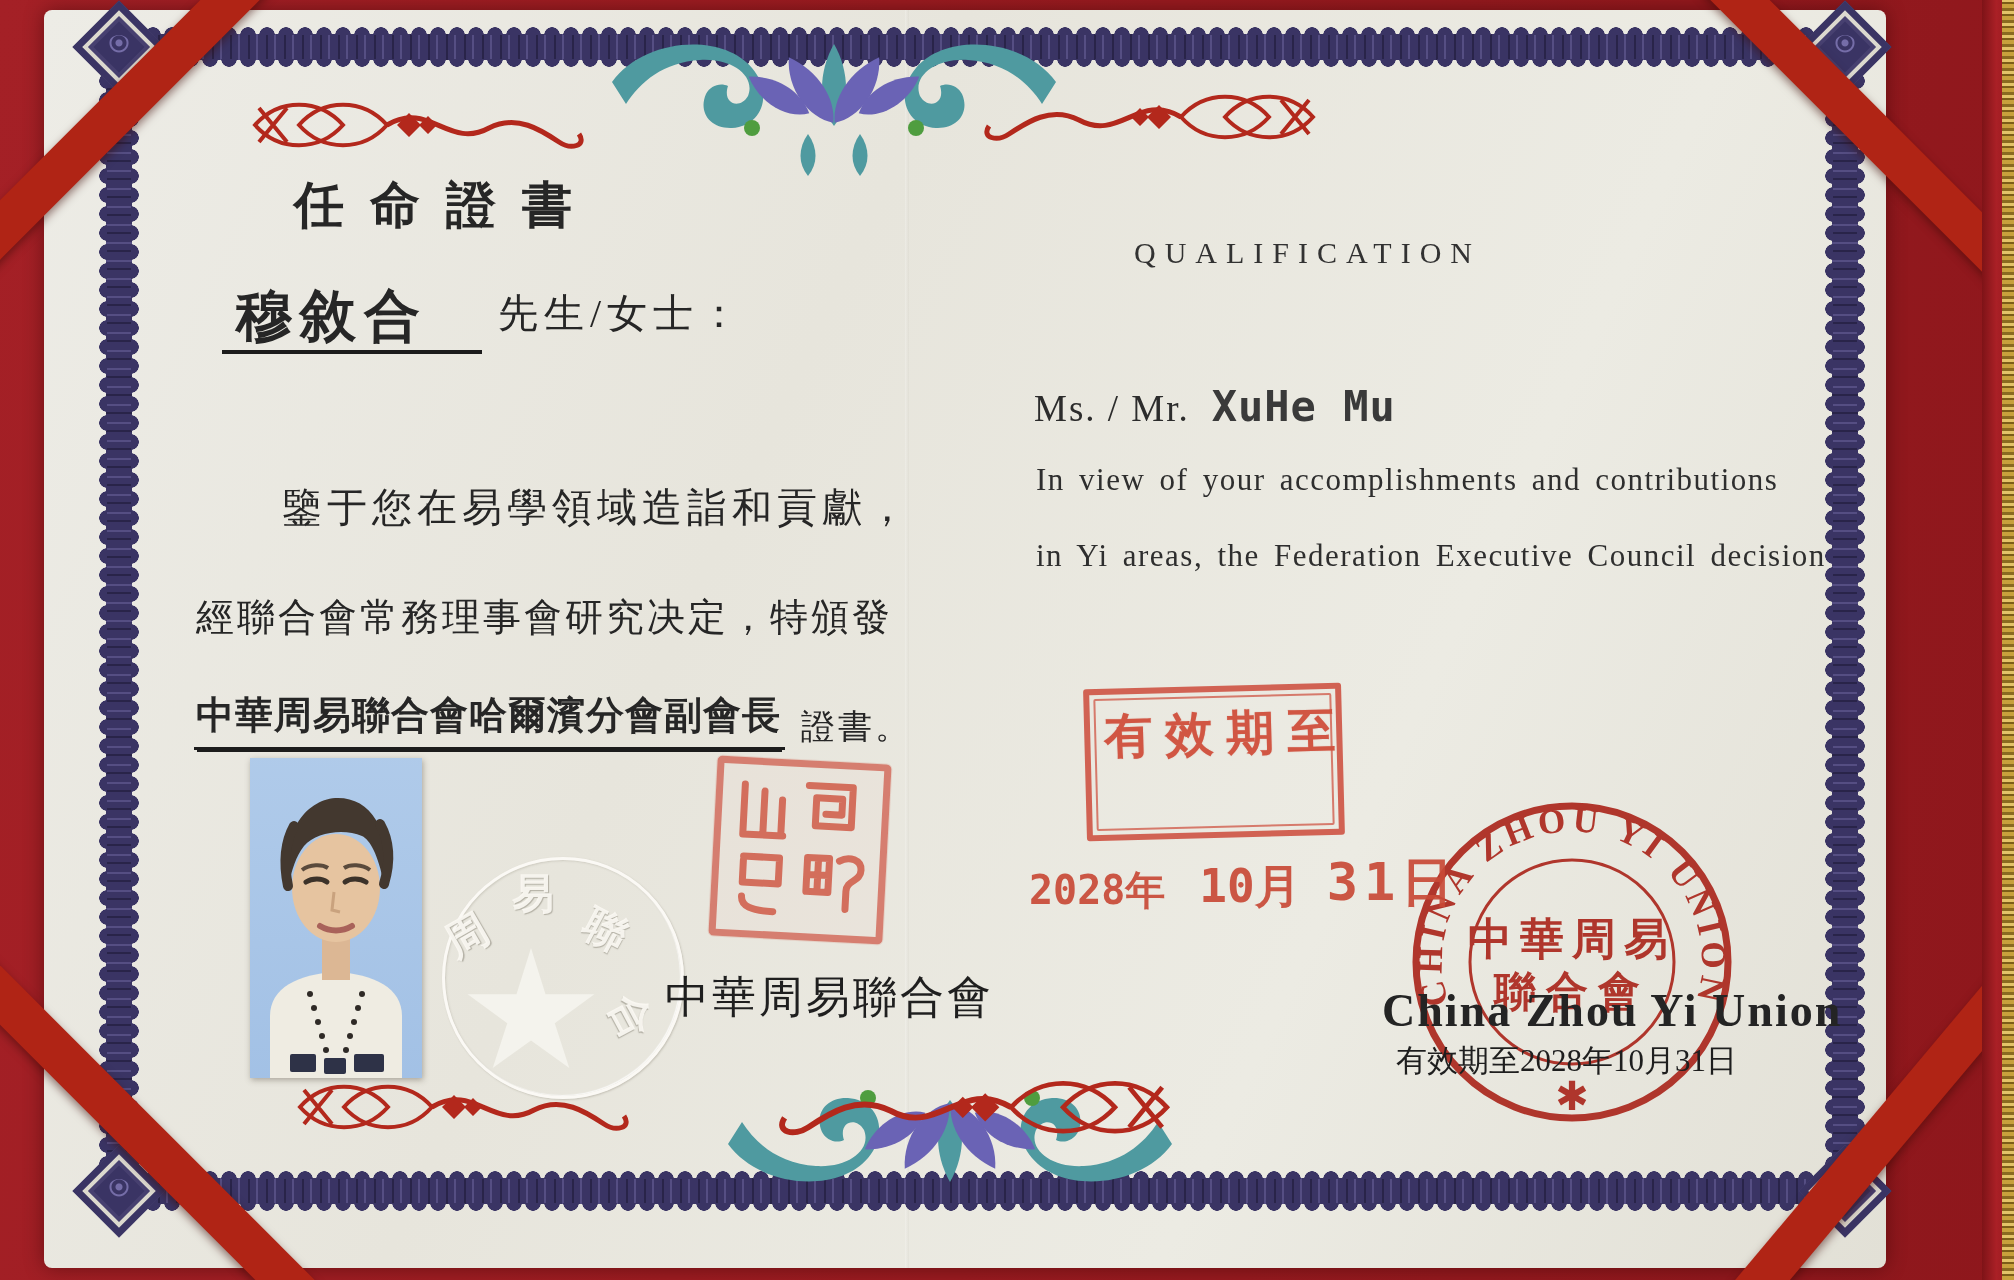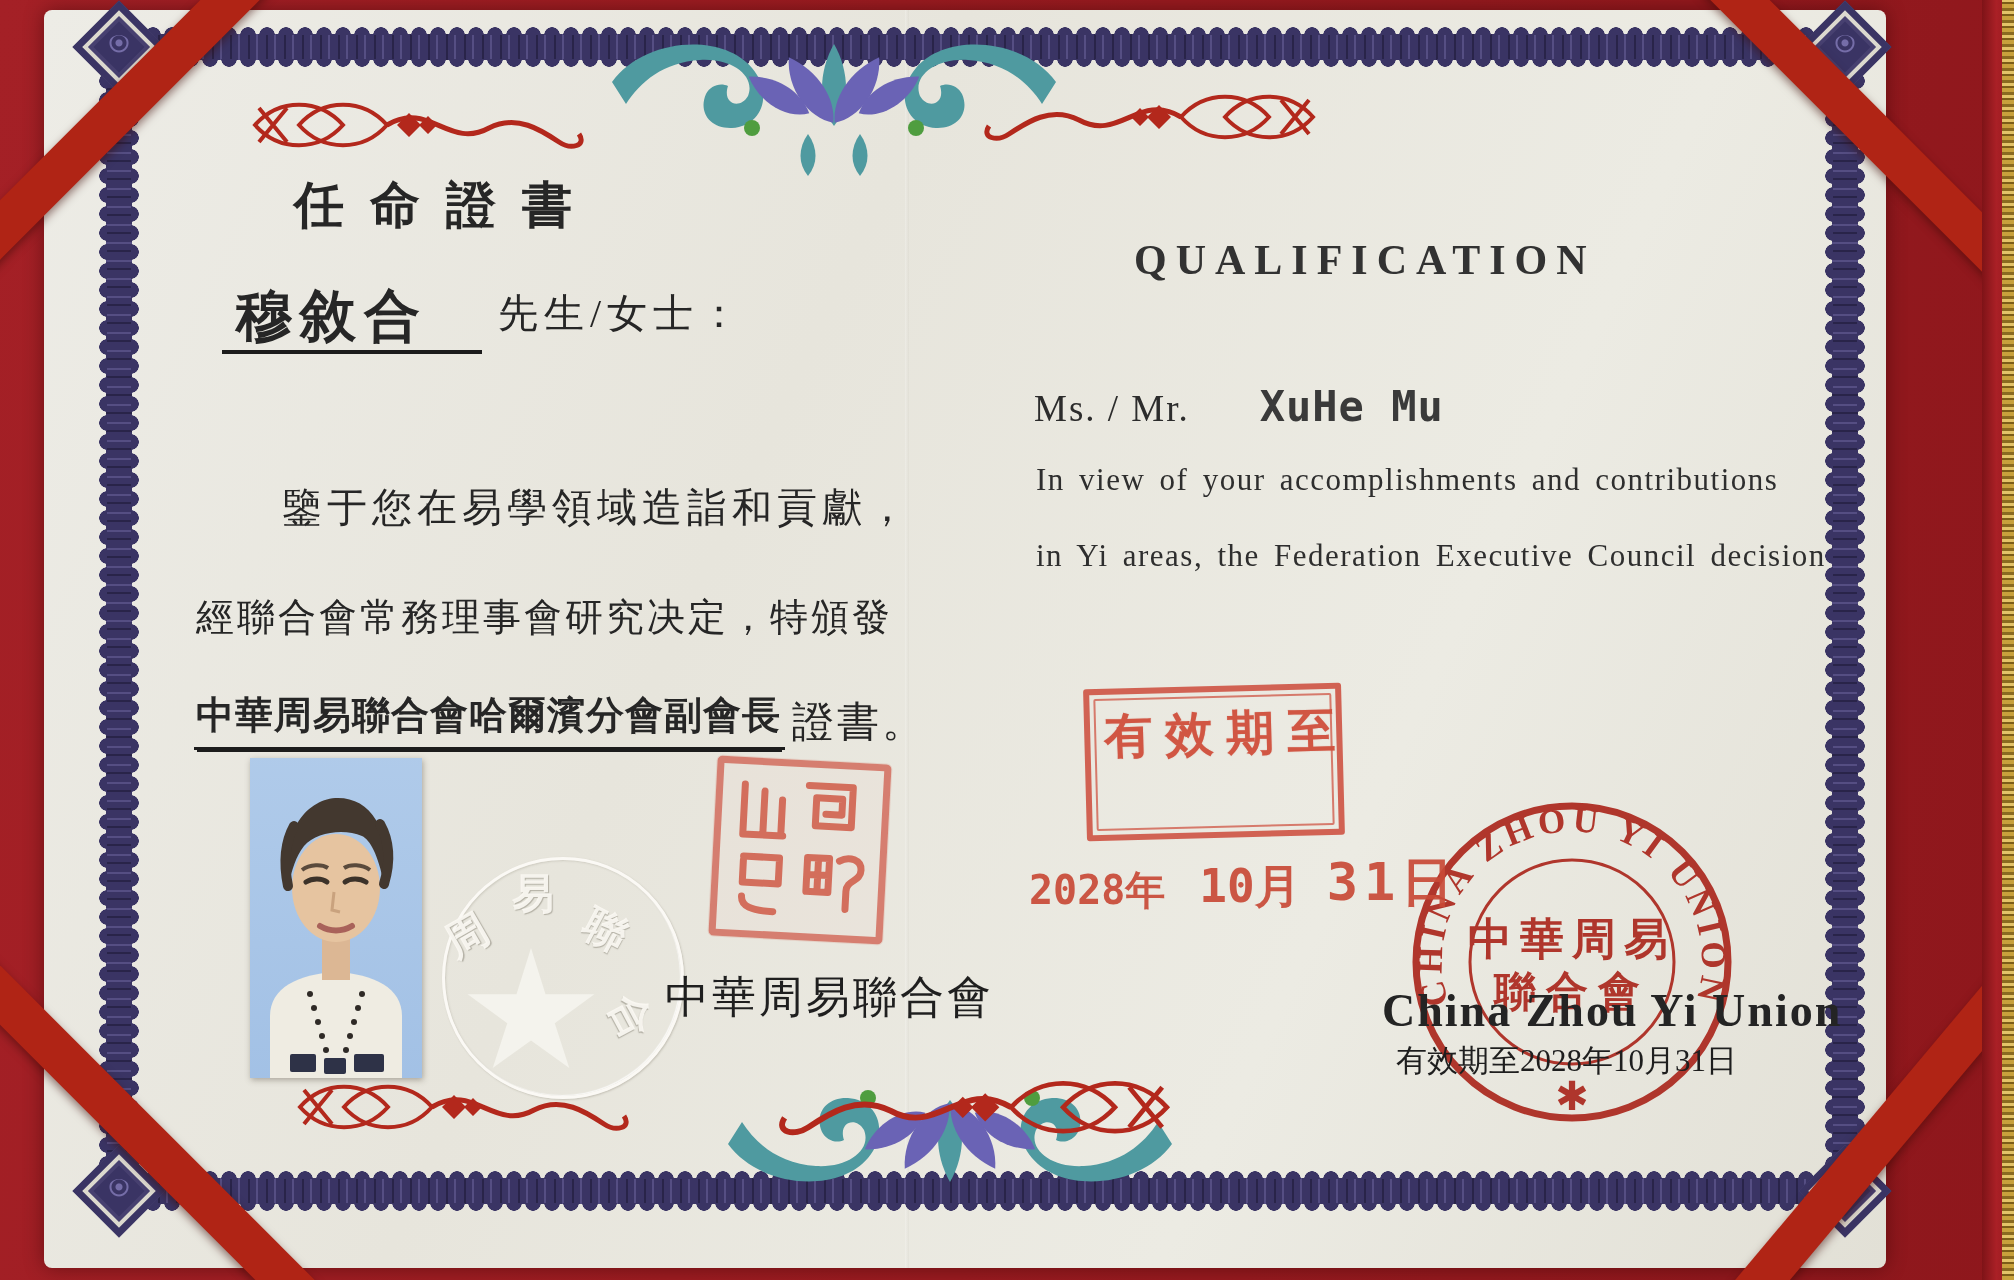--- a/index.html
+++ b/index.html
@@ -66,21 +66,21 @@
   .title-cn{position:absolute;left:250px;top:162px;z-index:5;font-size:50px;font-weight:bold;letter-spacing:26px;}
   .name-row{position:absolute;left:178px;top:276px;z-index:5;display:flex;align-items:flex-start;}
   .name-underline{border-bottom:4px solid #1c1c1c;padding:0 10px 2px 14px;min-width:236px;}
   .name-cn{font-size:56px;font-weight:bold;letter-spacing:8px;line-height:1.1;}
   .salutation-cn{font-size:40px;letter-spacing:6px;margin-left:16px;padding-bottom:4px;}
   .body1-cn{position:absolute;left:238px;top:470px;z-index:5;font-size:40px;letter-spacing:5px;}
   .body2-cn{position:absolute;left:152px;top:582px;z-index:5;font-size:38px;letter-spacing:3px;}
   .award-row{position:absolute;left:150px;top:680px;z-index:5;display:flex;align-items:flex-end;}
   .award-cn{font-family:"Liberation Sans","DejaVu Sans",sans-serif;font-weight:bold;font-size:38px;letter-spacing:1px;
     border-bottom:3px solid #1c1c1c;box-shadow:0 5px 0 -3px #1c1c1c;padding:0 4px 6px 2px;}
-  .suffix-cn{font-size:42px;letter-spacing:3px;margin-left:7px;}
+  .suffix-cn{font-size:34px;letter-spacing:3px;margin-left:16px;}
   .issuer-cn{position:absolute;left:621px;top:958px;z-index:6;font-size:44px;letter-spacing:3px;color:#1f1f1f;}
 
   
   .photo{position:absolute;left:206px;top:748px;width:172px;height:320px;z-index:6;box-shadow:1px 2px 6px rgba(90,85,70,.45);}
 
   
   .emboss{position:absolute;left:398px;top:847px;width:236px;height:236px;z-index:4;border-radius:50%;
     border:3px solid rgba(252,250,245,.95);
     box-shadow:1px 1px 2px rgba(135,130,115,.35), inset 1px 1px 2px rgba(135,130,115,.25), inset -1px -1px 1px rgba(255,255,255,.8);}
   .emboss-star{position:absolute;left:421px;top:938px;width:132px;height:132px;z-index:4;
@@ -88,22 +88,22 @@
     clip-path:polygon(50% 0%,61% 35%,98% 35%,68% 57%,79% 91%,50% 70%,21% 91%,32% 57%,2% 35%,39% 35%);}
   .emboss-ch{position:absolute;z-index:4;font-size:42px;font-weight:bold;color:rgba(251,249,243,.92);
     text-shadow:1px 1px 1px rgba(130,125,112,.5);}
 
   
   .art-seal{position:absolute;left:669px;top:750px;width:160px;height:166px;z-index:6;transform:rotate(3deg);
     border:7px solid rgba(206,88,70,.72);border-radius:5px;background:rgba(236,200,190,.10);
     box-shadow:0 0 0 1px rgba(206,88,70,.15);}
 
   
-  .title-en{position:absolute;left:1090px;top:226px;z-index:5;font-size:42px;font-weight:700;letter-spacing:9px;color:#323232;}
-  .msmr-row{position:absolute;left:990px;top:372px;z-index:5;display:flex;align-items:baseline;color:#2c2c2c;gap:48px;}
+  .title-en{position:absolute;left:1090px;top:226px;z-index:5;font-size:30px;font-weight:400;letter-spacing:9px;color:#323232;}
+  .msmr-row{position:absolute;left:990px;top:372px;z-index:5;display:flex;align-items:baseline;color:#2c2c2c;}
   .msmr{font-size:37px;letter-spacing:2px;}
   .name-en{font-family:"DejaVu Sans Mono","Liberation Mono",monospace;font-weight:bold;font-size:42px;margin-left:22px;letter-spacing:1px;color:#3a3a3a;}
   .en-line{position:absolute;z-index:5;font-size:31px;letter-spacing:1.5px;word-spacing:5px;color:#2e2e2e;}
   .en1{left:992px;top:452px;} .en2{left:992px;top:528px;}
   .en3{left:992px;top:598px;display:flex;align-items:flex-end;}
   .en4{left:1000px;top:652px;display:flex;align-items:flex-end;}
   .fill-mono{font-family:"DejaVu Sans Mono","Liberation Mono",monospace;font-weight:bold;font-size:27px;letter-spacing:0;word-spacing:0;
     border-bottom:3px solid #222;padding:0 2px 4px 4px;color:#333;white-space:nowrap;}
   .en3 .fill-mono{margin-left:6px;}
   .en4-suffix{margin-left:14px;font-size:31px;letter-spacing:1.5px;word-spacing:5px;}

